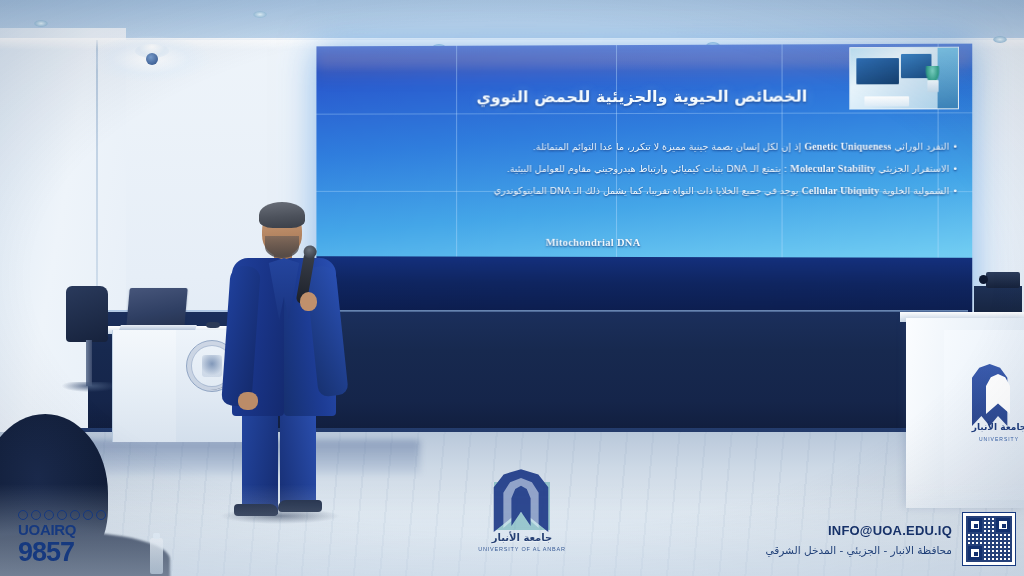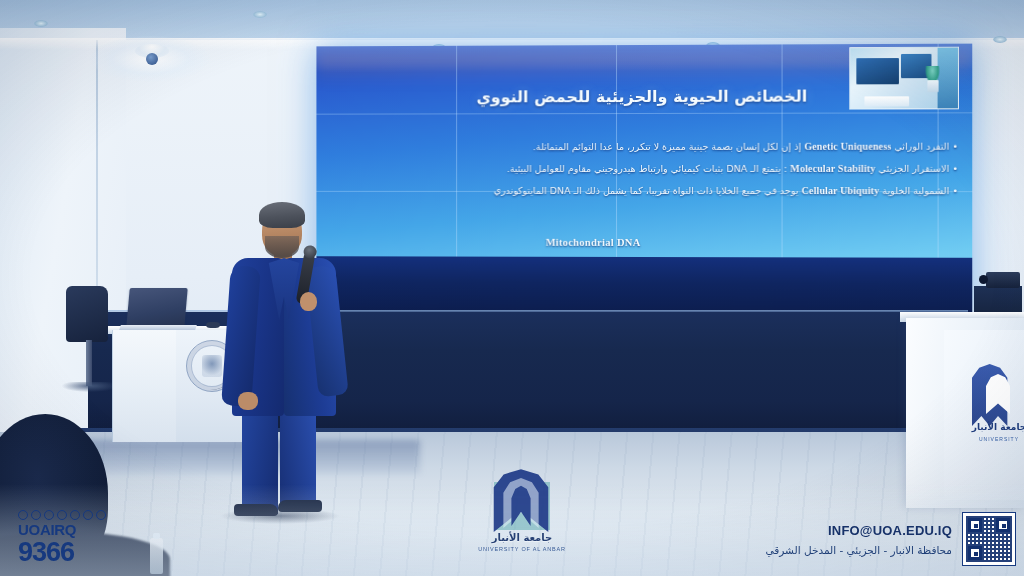--- a/index.html
+++ b/index.html
@@ -631,21 +631,21 @@
     <div class="dots">
       <i></i>
       <i></i>
       <i></i>
       <i></i>
       <i></i>
       <i></i>
       <i></i>
     </div>
     <div class="handle">UOAIRQ</div>
-    <div class="num">9366</div>
+    <div class="num">9857</div>
   </div>
 
   <div class="center-logo">
     <div class="cl-box"></div>
     <div class="cl-arch-o"></div>
     <div class="cl-arch-i"></div>
     <div class="cl-arch-c"></div>
     <div class="cl-ar">جامعة الأنبار</div>
     <div class="cl-en">UNIVERSITY OF AL ANBAR</div>
   </div>

